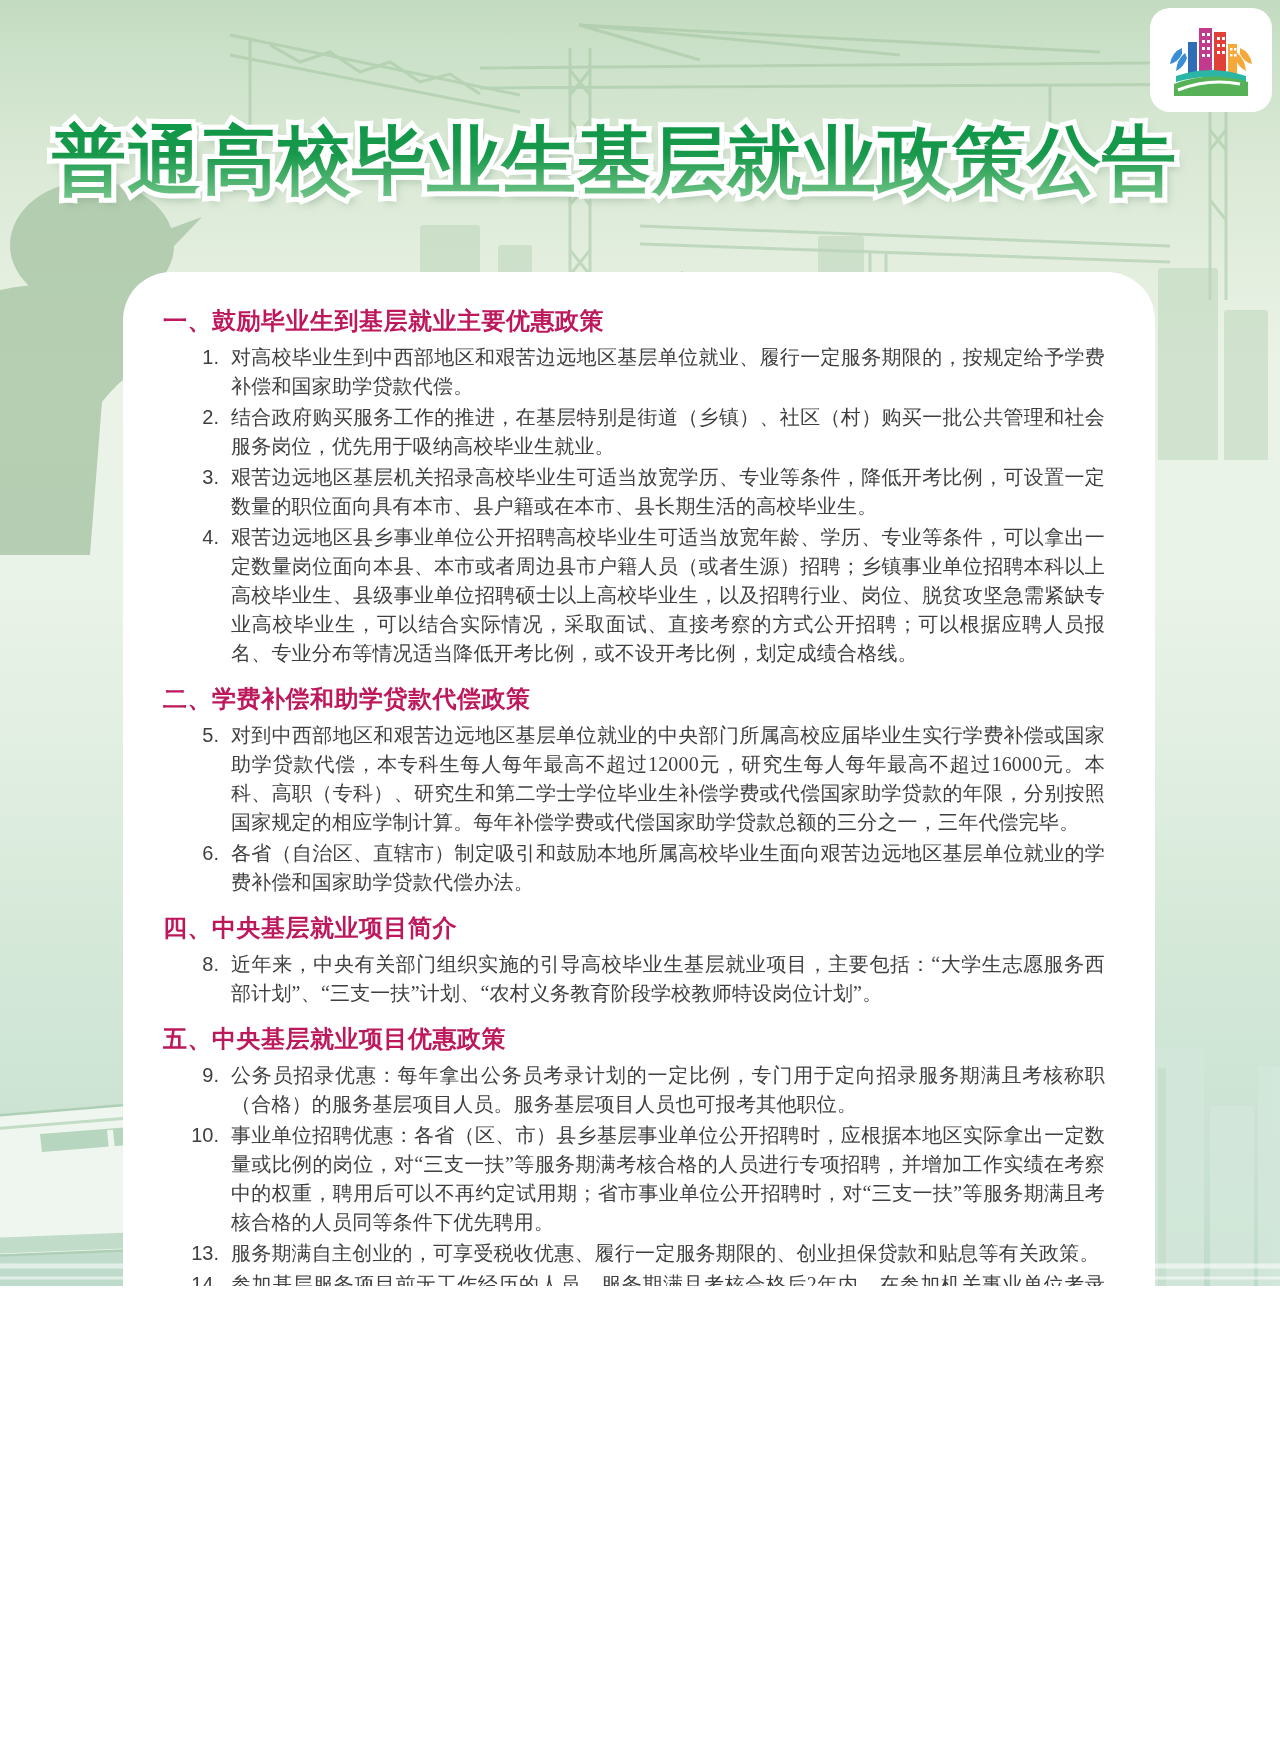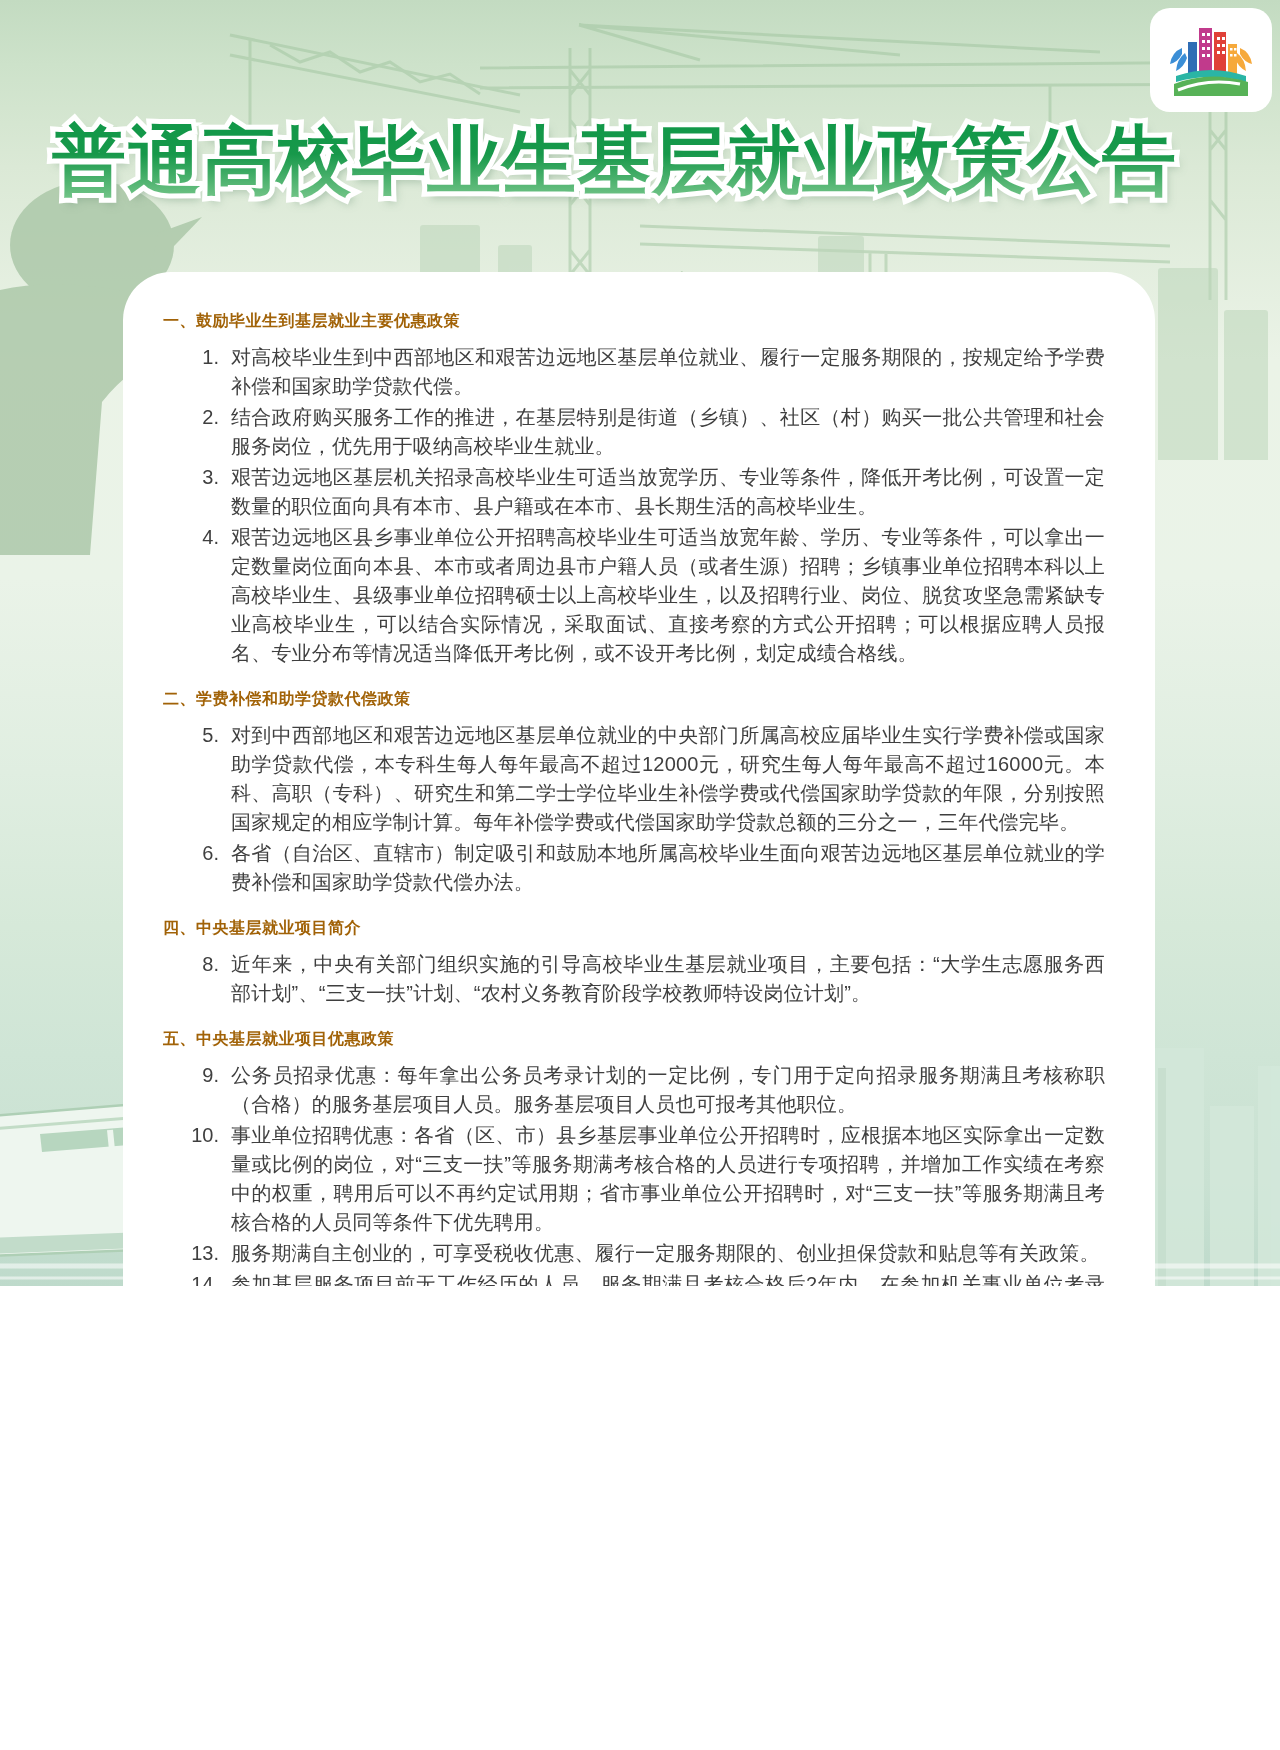--- a/index.html
+++ b/index.html
@@ -40,33 +40,33 @@
     background:#ffffff;border-radius:20px;
     display:flex;align-items:center;justify-content:center;
   }
   
   .card{
     position:absolute;left:123px;top:272px;width:1032px;height:1341px;z-index:2;
     background:#ffffff;border-radius:48px;
     box-sizing:border-box;padding:34px 50px 30px 40px;overflow:hidden;
   }
   .sec-h{
-    margin:16px 0 8px 0;font-size:16px;line-height:29px;font-weight:bold;
-    color:#a16207;letter-spacing:.5px;
+    margin:16px 0 8px 0;font-size:24px;line-height:29px;font-weight:bold;
+    color:#be185d;letter-spacing:.5px;
   }
   section:first-child .sec-h{margin-top:0;}
   ol{list-style:none;margin:0;padding:0;}
   li{display:flex;margin:0 0 2px 0;}
   .num{
     flex:0 0 56px;text-align:right;margin-right:12px;
     font-size:20px;line-height:29px;color:#3f3f3f;
   }
   .txt{
     flex:1;font-size:20px;line-height:29px;color:#3f3f3f;
-    text-align:justify;letter-spacing:.2px;
+    text-align:justify;letter-spacing:.2px;font-family:Liberation Serif, serif;
   }
   
   .footer{position:absolute;left:767px;top:1642px;z-index:3;color:#2e2e2e;font-weight:bold;}
   .footer-l1{font-size:22px;line-height:37px;letter-spacing:20px;white-space:nowrap;}
   .footer-l2{font-size:28px;line-height:37px;letter-spacing:.6px;white-space:nowrap;}
 </style>
 </head>
 <body>
 
 <div class="poster">

